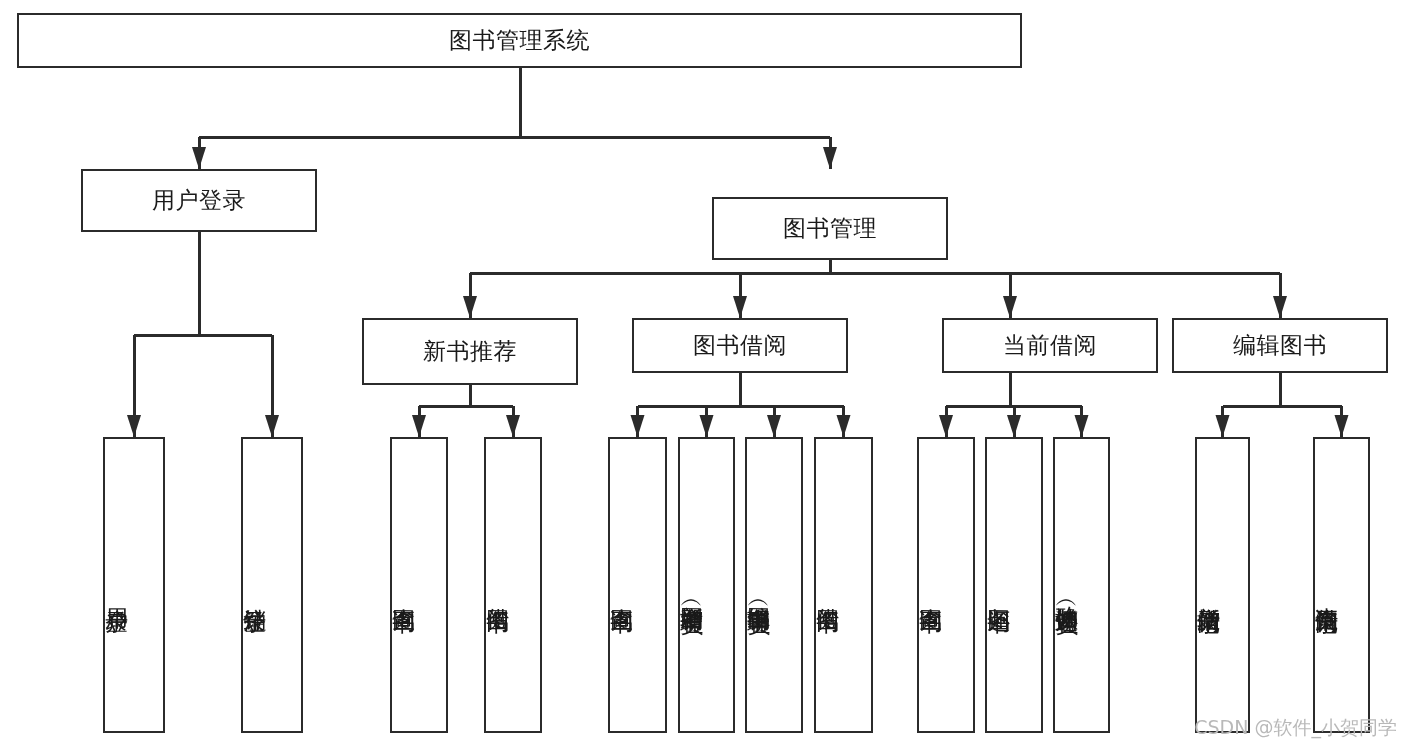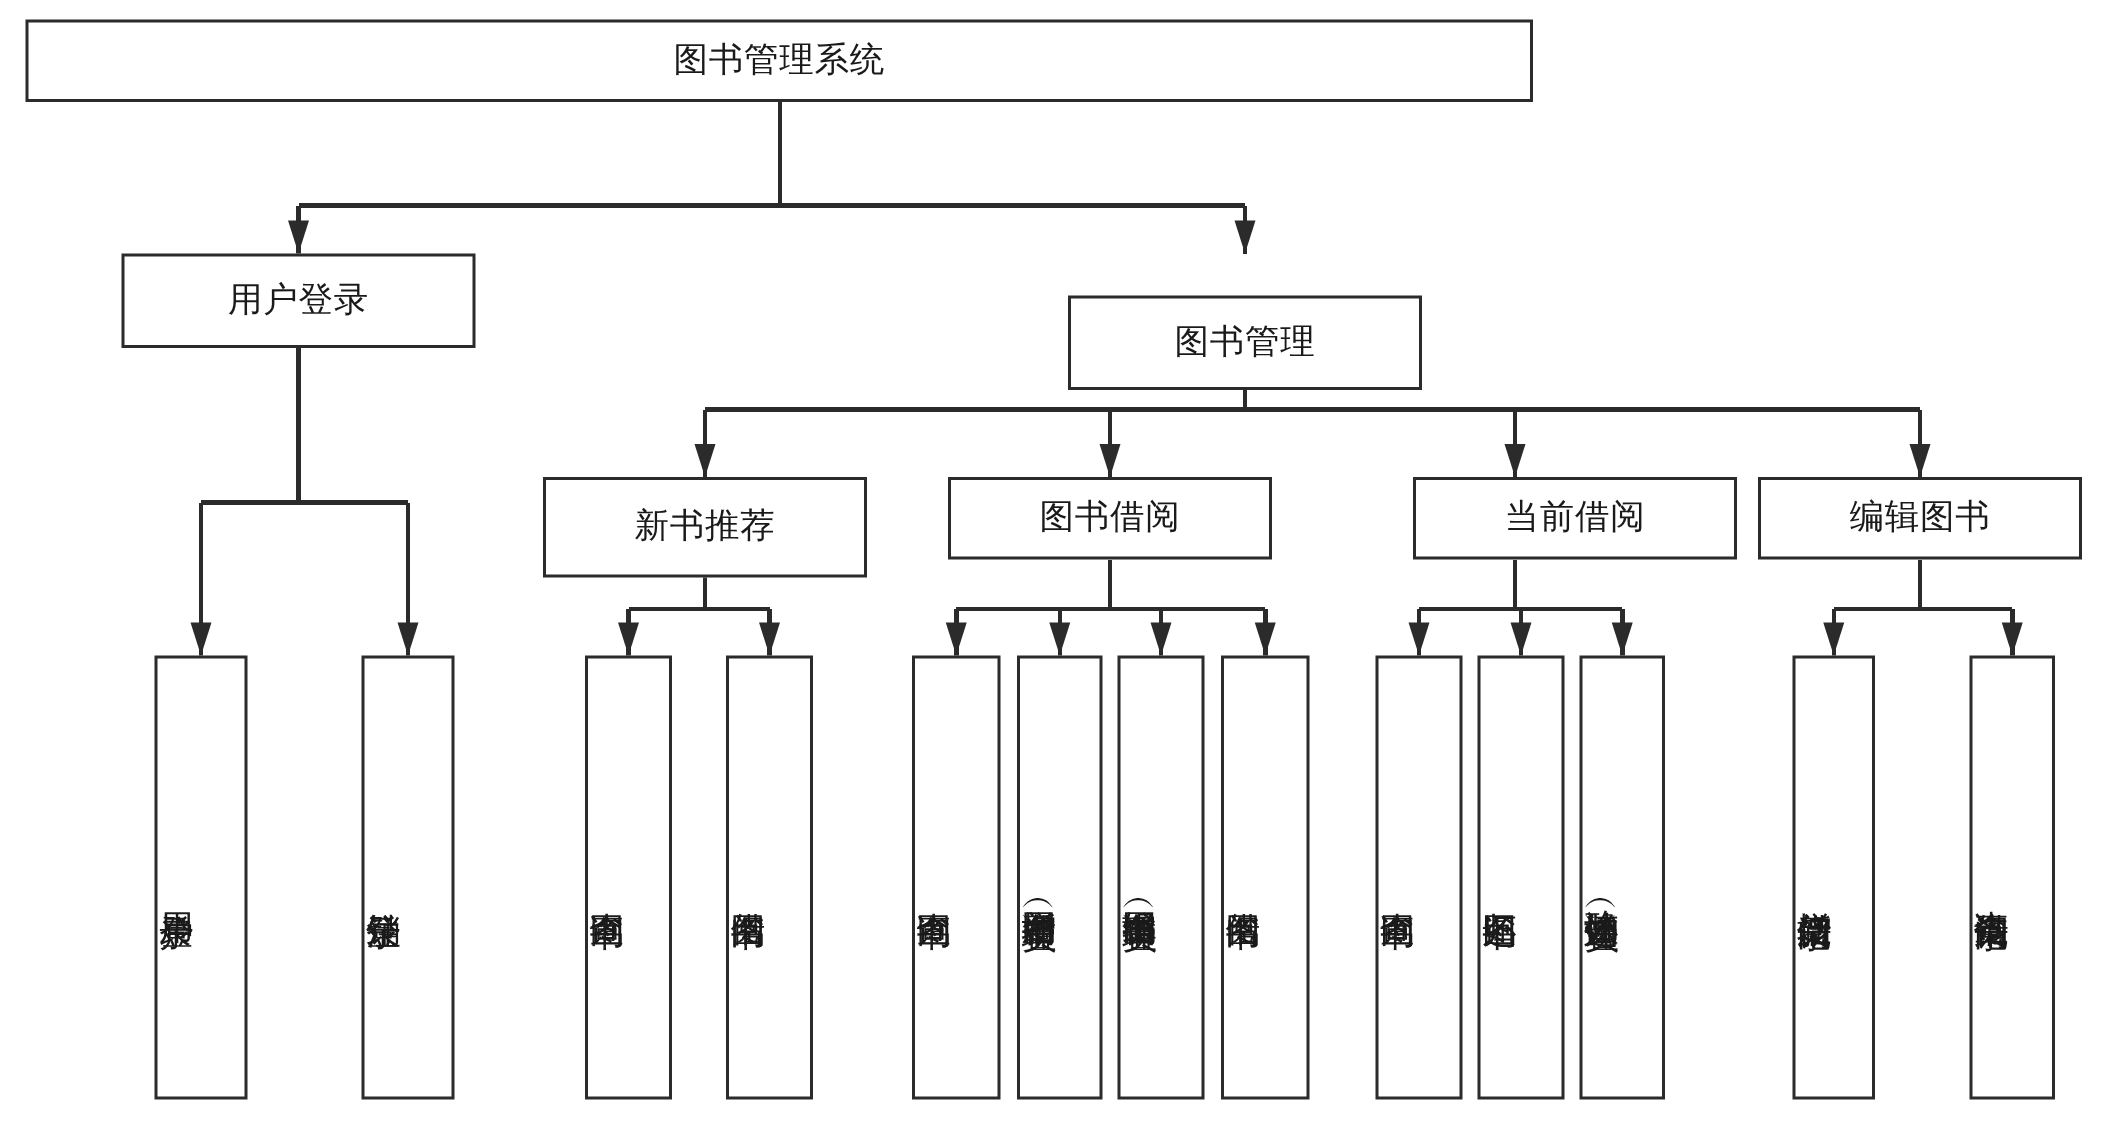--- a/index.html
+++ b/index.html
@@ -184,13 +184,14 @@
       <div class="node vertical" style="left: 1053px; top: 437px; width: 57px; height: 296px; border-color: rgb(43, 43, 43); color: rgb(26, 26, 26);">
         <span class="node-label">确认归还（管理员）</span>
       </div>
       <div class="node vertical" style="left: 1195px; top: 437px; width: 55px; height: 296px; border-color: rgb(43, 43, 43); color: rgb(26, 26, 26);">
         <span class="node-label">新增借阅记录</span>
       </div>
       <div class="node vertical" style="left: 1313px; top: 437px; width: 57px; height: 296px; border-color: rgb(43, 43, 43); color: rgb(26, 26, 26);">
         <span class="node-label">查询借阅记录</span>
       </div>
     </div>
+  <div class="watermark">CSDN @软件_小贺同学</div>
 </div>
 
 </body></html>

